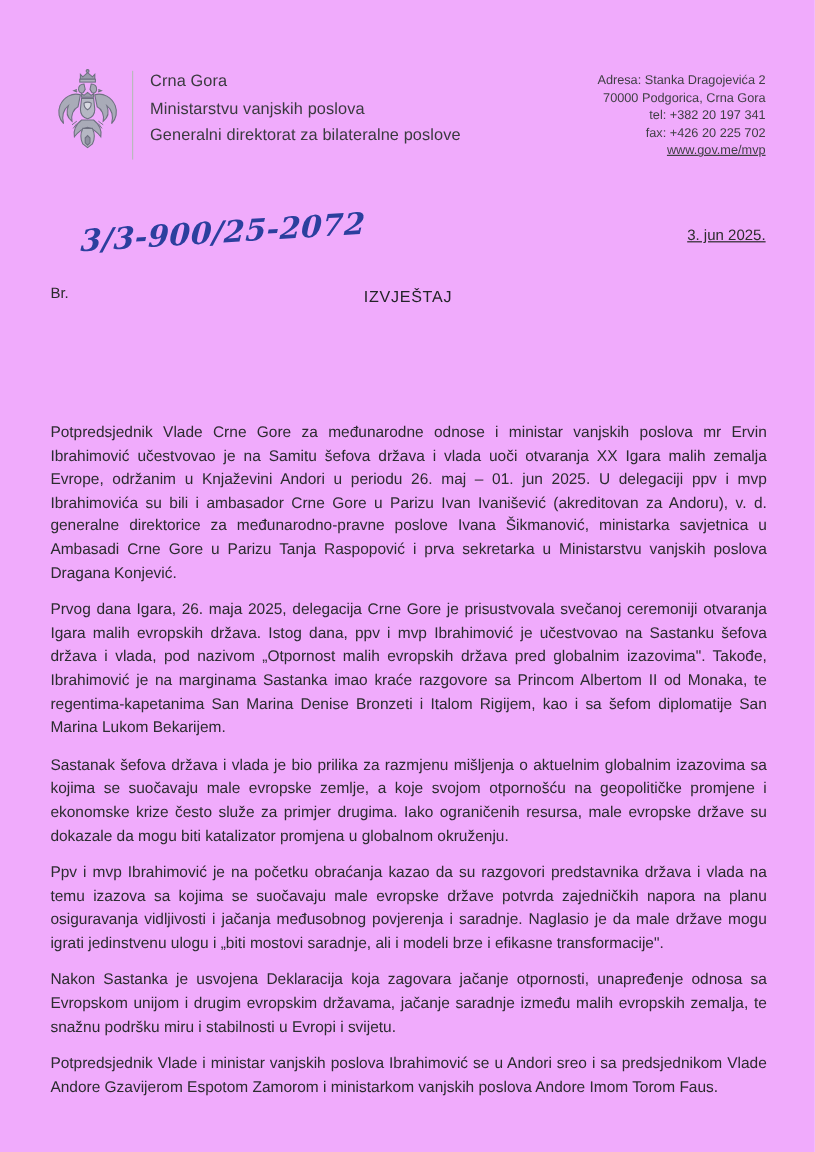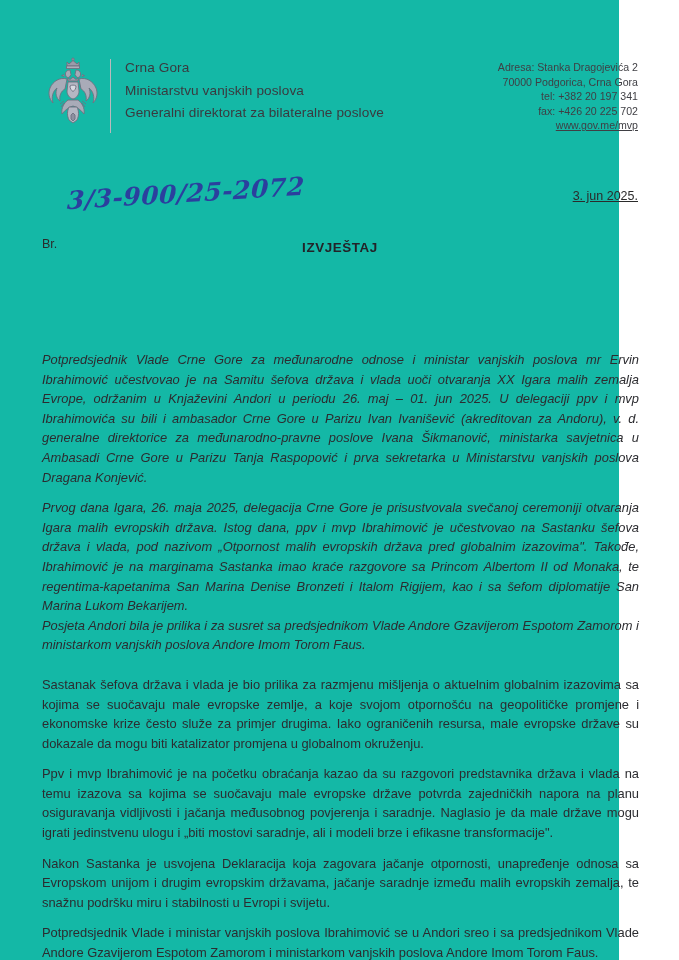--- a/index.html
+++ b/index.html
@@ -12,23 +12,23 @@
     height: 960px;
     position: relative;
     font-family: "Liberation Sans", sans-serif;
     color: #2b2b2b;
     overflow: hidden;
   }
 
   .page {
     position: absolute;
     left: 0; top: 0;
-    width: 619px;
+    width: 679px;
     height: 960px;
-    background: #14b8a6;
+    background: #f0abfc;
   }
 
   
   .letterhead {
     position: absolute;
     left: 42px;
     top: 55px;
     width: 596px;
     display: flex;
     align-items: flex-start;
@@ -121,21 +121,21 @@
   
   .title-block {
     position: absolute;
     left: 55px;
     top: 240px;
     width: 570px;
     text-align: center;
   }
   .title-main {
     font-size: 13.4px;
-    font-weight: bold;
+    font-weight: normal;
     letter-spacing: 0.6px;
     color: #232328;
   }
   .title-sub {
     font-size: 13.4px;
     font-weight: bold;
     line-height: 20.5px;
     color: #232328;
     padding: 0 8px;
   }
@@ -149,27 +149,26 @@
   }
   .para {
     font-size: 12.9px;
     line-height: 19.6px;
     text-align: justify;
     color: #2c2c30;
     margin: 0 0 11px 0;
     hyphens: none;
   }
   .para.italic {
-    font-style: italic;
   }
   .para.gap-after {
     margin-bottom: 20px;
   }
   .para.tight {
-    margin-bottom: 0;
+    margin-bottom: 12px;
   }
 </style>
 </head>
 <body>
 
 <div class="page">
 
   <div class="letterhead">
 
     <div class="lh-left">
@@ -229,20 +228,19 @@
     <span class="ref-date">3. jun 2025.</span>
   </div>
 
   <div class="title-block">
     <div class="title-main">IZVJEŠTAJ</div>
   </div>
 
   <div class="body-block">
     <p class="para italic">Potpredsjednik Vlade Crne Gore za međunarodne odnose i ministar vanjskih poslova mr Ervin Ibrahimović učestvovao je na Samitu šefova država i vlada uoči otvaranja XX Igara malih zemalja Evrope, održanim u Knjaževini Andori u periodu 26. maj – 01. jun 2025. U delegaciji ppv i mvp Ibrahimovića su bili i ambasador Crne Gore u Parizu Ivan Ivanišević (akreditovan za Andoru), v. d. generalne direktorice za međunarodno-pravne poslove Ivana Šikmanović, ministarka savjetnica u Ambasadi Crne Gore u Parizu Tanja Raspopović i prva sekretarka u Ministarstvu vanjskih poslova Dragana Konjević.</p>
     <p class="para italic tight">Prvog dana Igara, 26. maja 2025, delegacija Crne Gore je prisustvovala svečanoj ceremoniji otvaranja Igara malih evropskih država. Istog dana, ppv i mvp Ibrahimović je učestvovao na Sastanku šefova država i vlada, pod nazivom „Otpornost malih evropskih država pred globalnim izazovima". Takođe, Ibrahimović je na marginama Sastanka imao kraće razgovore sa Princom Albertom II od Monaka, te regentima-kapetanima San Marina Denise Bronzeti i Italom Rigijem, kao i sa šefom diplomatije San Marina Lukom Bekarijem.</p>
-    <p class="para italic gap-after">Posjeta Andori bila je prilika i za susret sa predsjednikom Vlade Andore Gzavijerom Espotom Zamorom i ministarkom vanjskih poslova Andore Imom Torom Faus.</p>
     <p class="para">Sastanak šefova država i vlada je bio prilika za razmjenu mišljenja o aktuelnim globalnim izazovima sa kojima se suočavaju male evropske zemlje, a koje svojom otpornošću na geopolitičke promjene i ekonomske krize često služe za primjer drugima. Iako ograničenih resursa, male evropske države su dokazale da mogu biti katalizator promjena u globalnom okruženju.</p>
     <p class="para">Ppv i mvp Ibrahimović je na početku obraćanja kazao da su razgovori predstavnika država i vlada na temu izazova sa kojima se suočavaju male evropske države potvrda zajedničkih napora na planu osiguravanja vidljivosti i jačanja međusobnog povjerenja i saradnje. Naglasio je da male države mogu igrati jedinstvenu ulogu i „biti mostovi saradnje, ali i modeli brze i efikasne transformacije".</p>
     <p class="para">Nakon Sastanka je usvojena Deklaracija koja zagovara jačanje otpornosti, unapređenje odnosa sa Evropskom unijom i drugim evropskim državama, jačanje saradnje između malih evropskih zemalja, te snažnu podršku miru i stabilnosti u Evropi i svijetu.</p>
     <p class="para">Potpredsjednik Vlade i ministar vanjskih poslova Ibrahimović se u Andori sreo i sa predsjednikom Vlade Andore Gzavijerom Espotom Zamorom i ministarkom vanjskih poslova Andore Imom Torom Faus.</p>
   </div>
 
 </div>
 
 </body></html>

